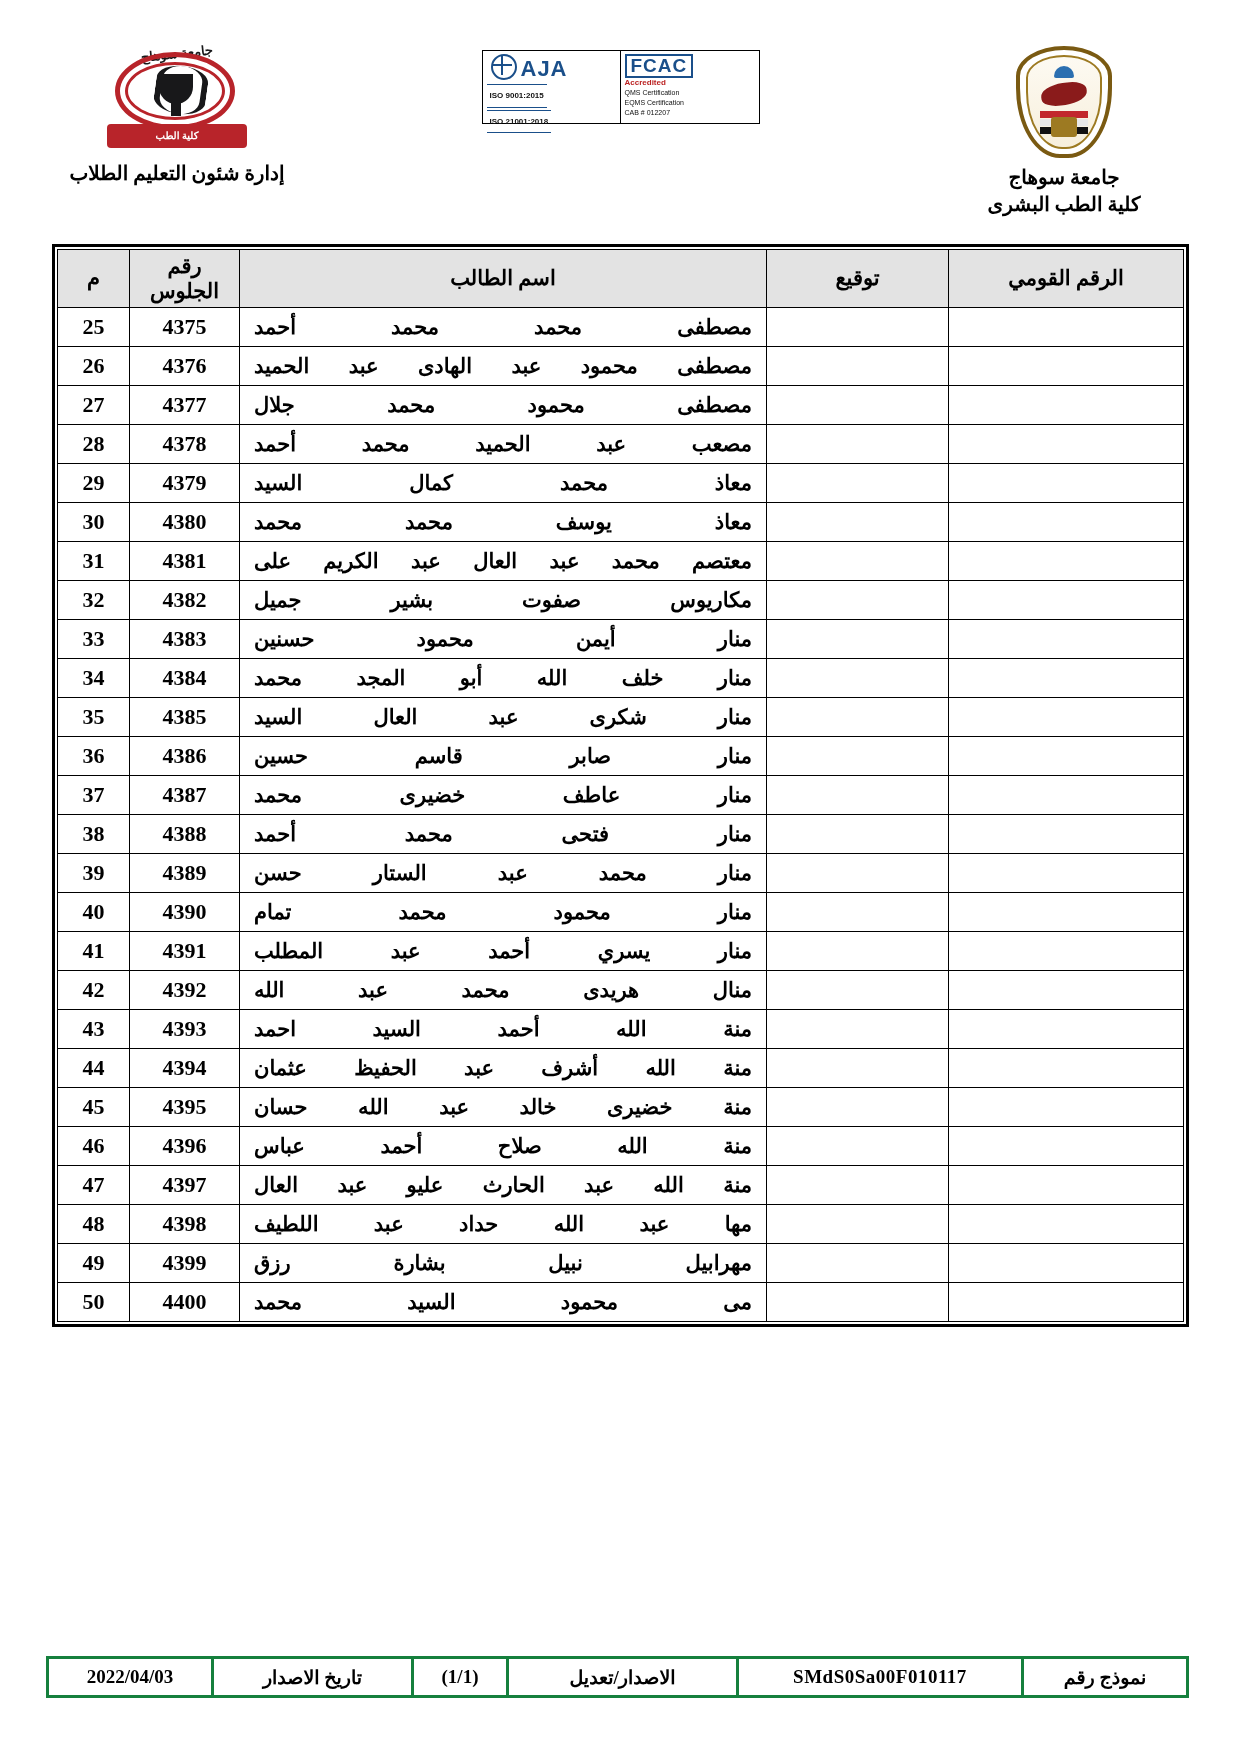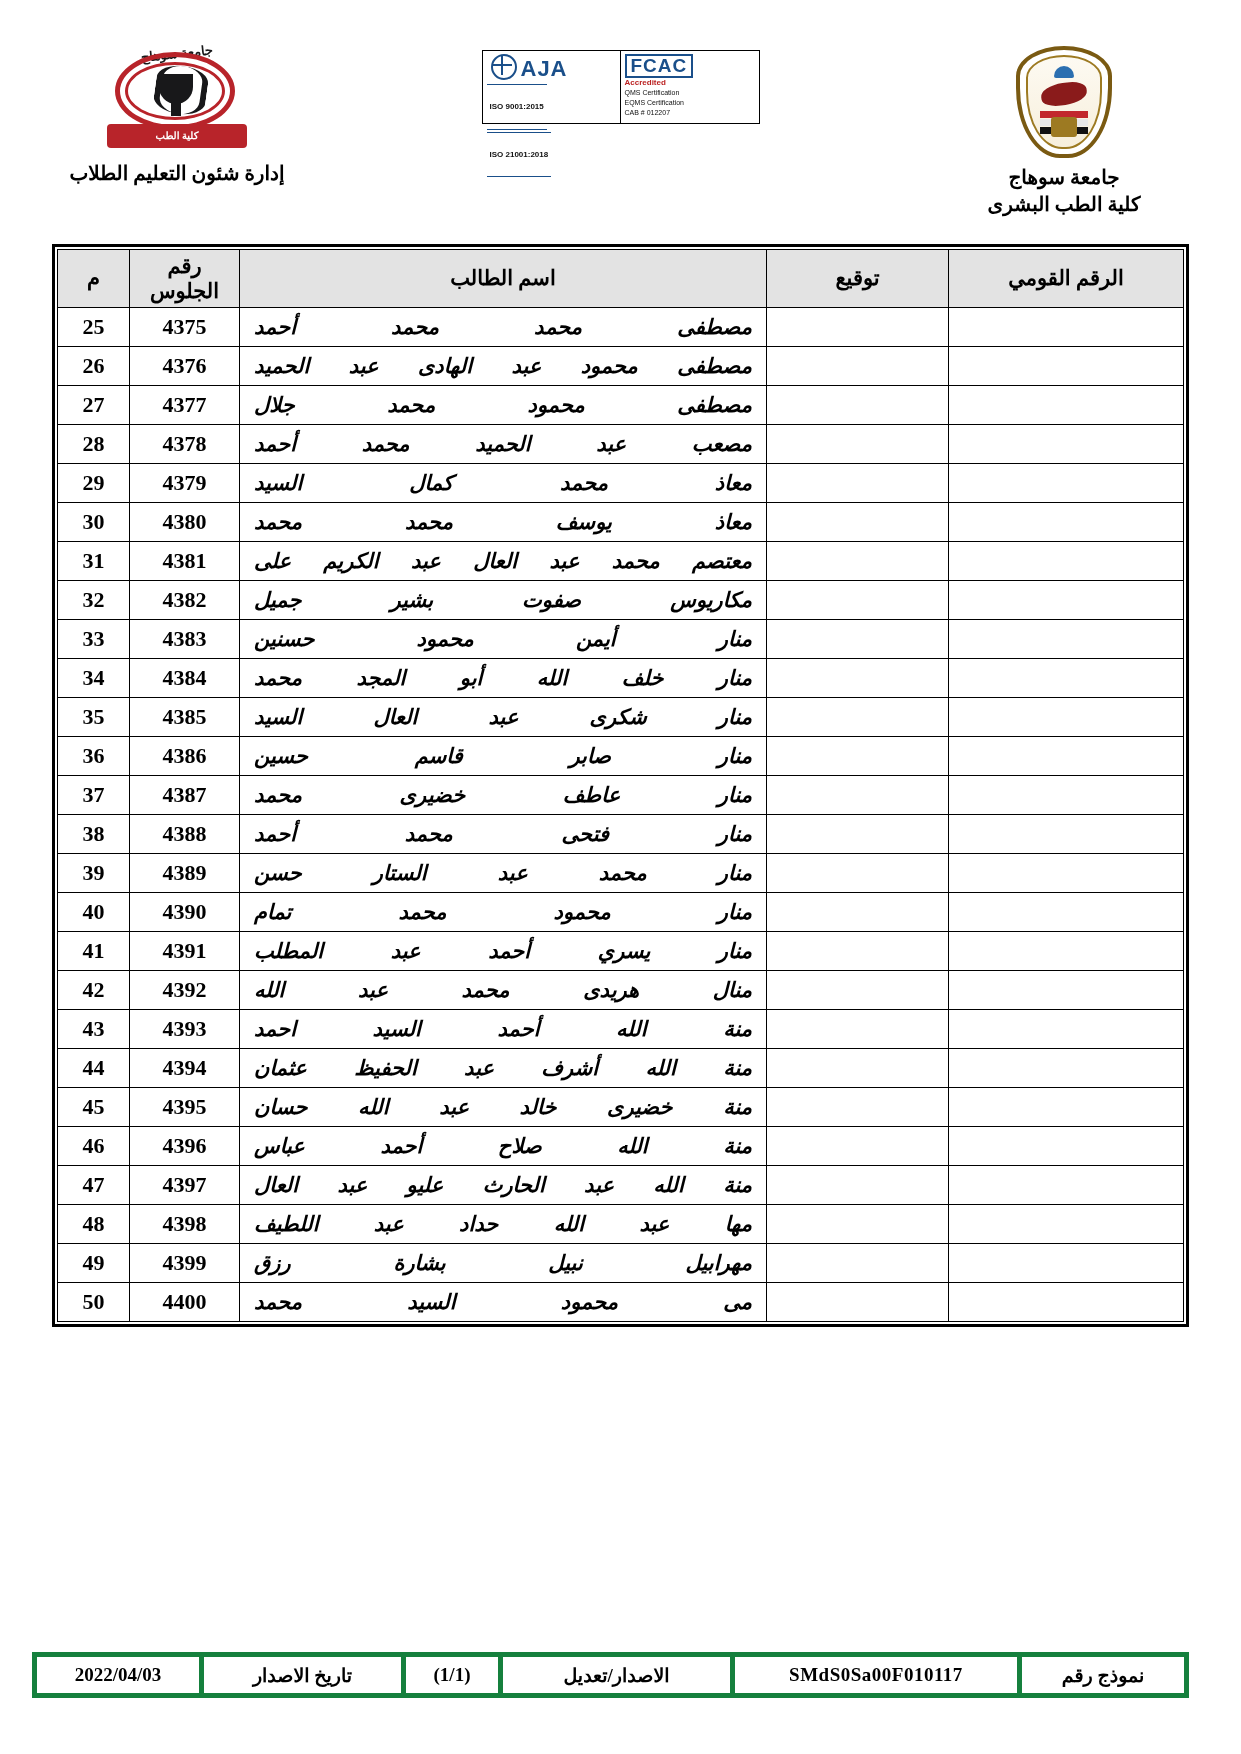--- a/index.html
+++ b/index.html
@@ -226,21 +226,21 @@
     position: absolute; left: -1px; top: 8px;
     width: 20px; height: 2px;
     background: #1a4f8a;
   }
   .badge-aja .iso {
     font-size: 8px;
     font-weight: bold;
     font-family: "Liberation Sans", sans-serif;
     border-top: 1px solid #1a4f8a;
     border-bottom: 1px solid #1a4f8a;
-    padding: 17px 3px;
+    padding: 6px 3px;
     margin-top: 2px;
     color: #111;
     line-height: 1.2;
     text-align: center;
   }
 
   .title-block {
     text-align: center;
     font-weight: bold;
     color: #000;
@@ -287,42 +287,41 @@
     font-weight: bold;
     font-family: "Liberation Serif", serif;
   }
   td.cell-name {
     text-align: justify;
     text-align-last: justify;
     font-size: 21px;
     font-weight: bold;
     padding: 0 14px;
     white-space: nowrap;
-    font-style: italic;
   }
   td.cell-name span {
     display: block;
     width: 100%;
   }
   td.cell-sign, td.cell-nid { background: #fff; }
 
   
   .footer {
     position: absolute;
     left: 52px; right: 52px;
     bottom: 56px;
   }
   table.footer-table {
     width: 100%;
     border-collapse: collapse;
     table-layout: fixed;
     direction: rtl;
   }
   table.footer-table td {
-    border: 5px solid #15803d;
+    border: 3px solid #15803d;
     height: 36px;
     text-align: center;
     vertical-align: middle;
     font-size: 19px;
     font-weight: bold;
     padding: 0 6px;
   }
   td.f-label { width: 150px; }
   td.f-code  { width: 270px; font-family: "Liberation Serif", serif; letter-spacing: .5px; }
   td.f-rev   { width: 215px; }

